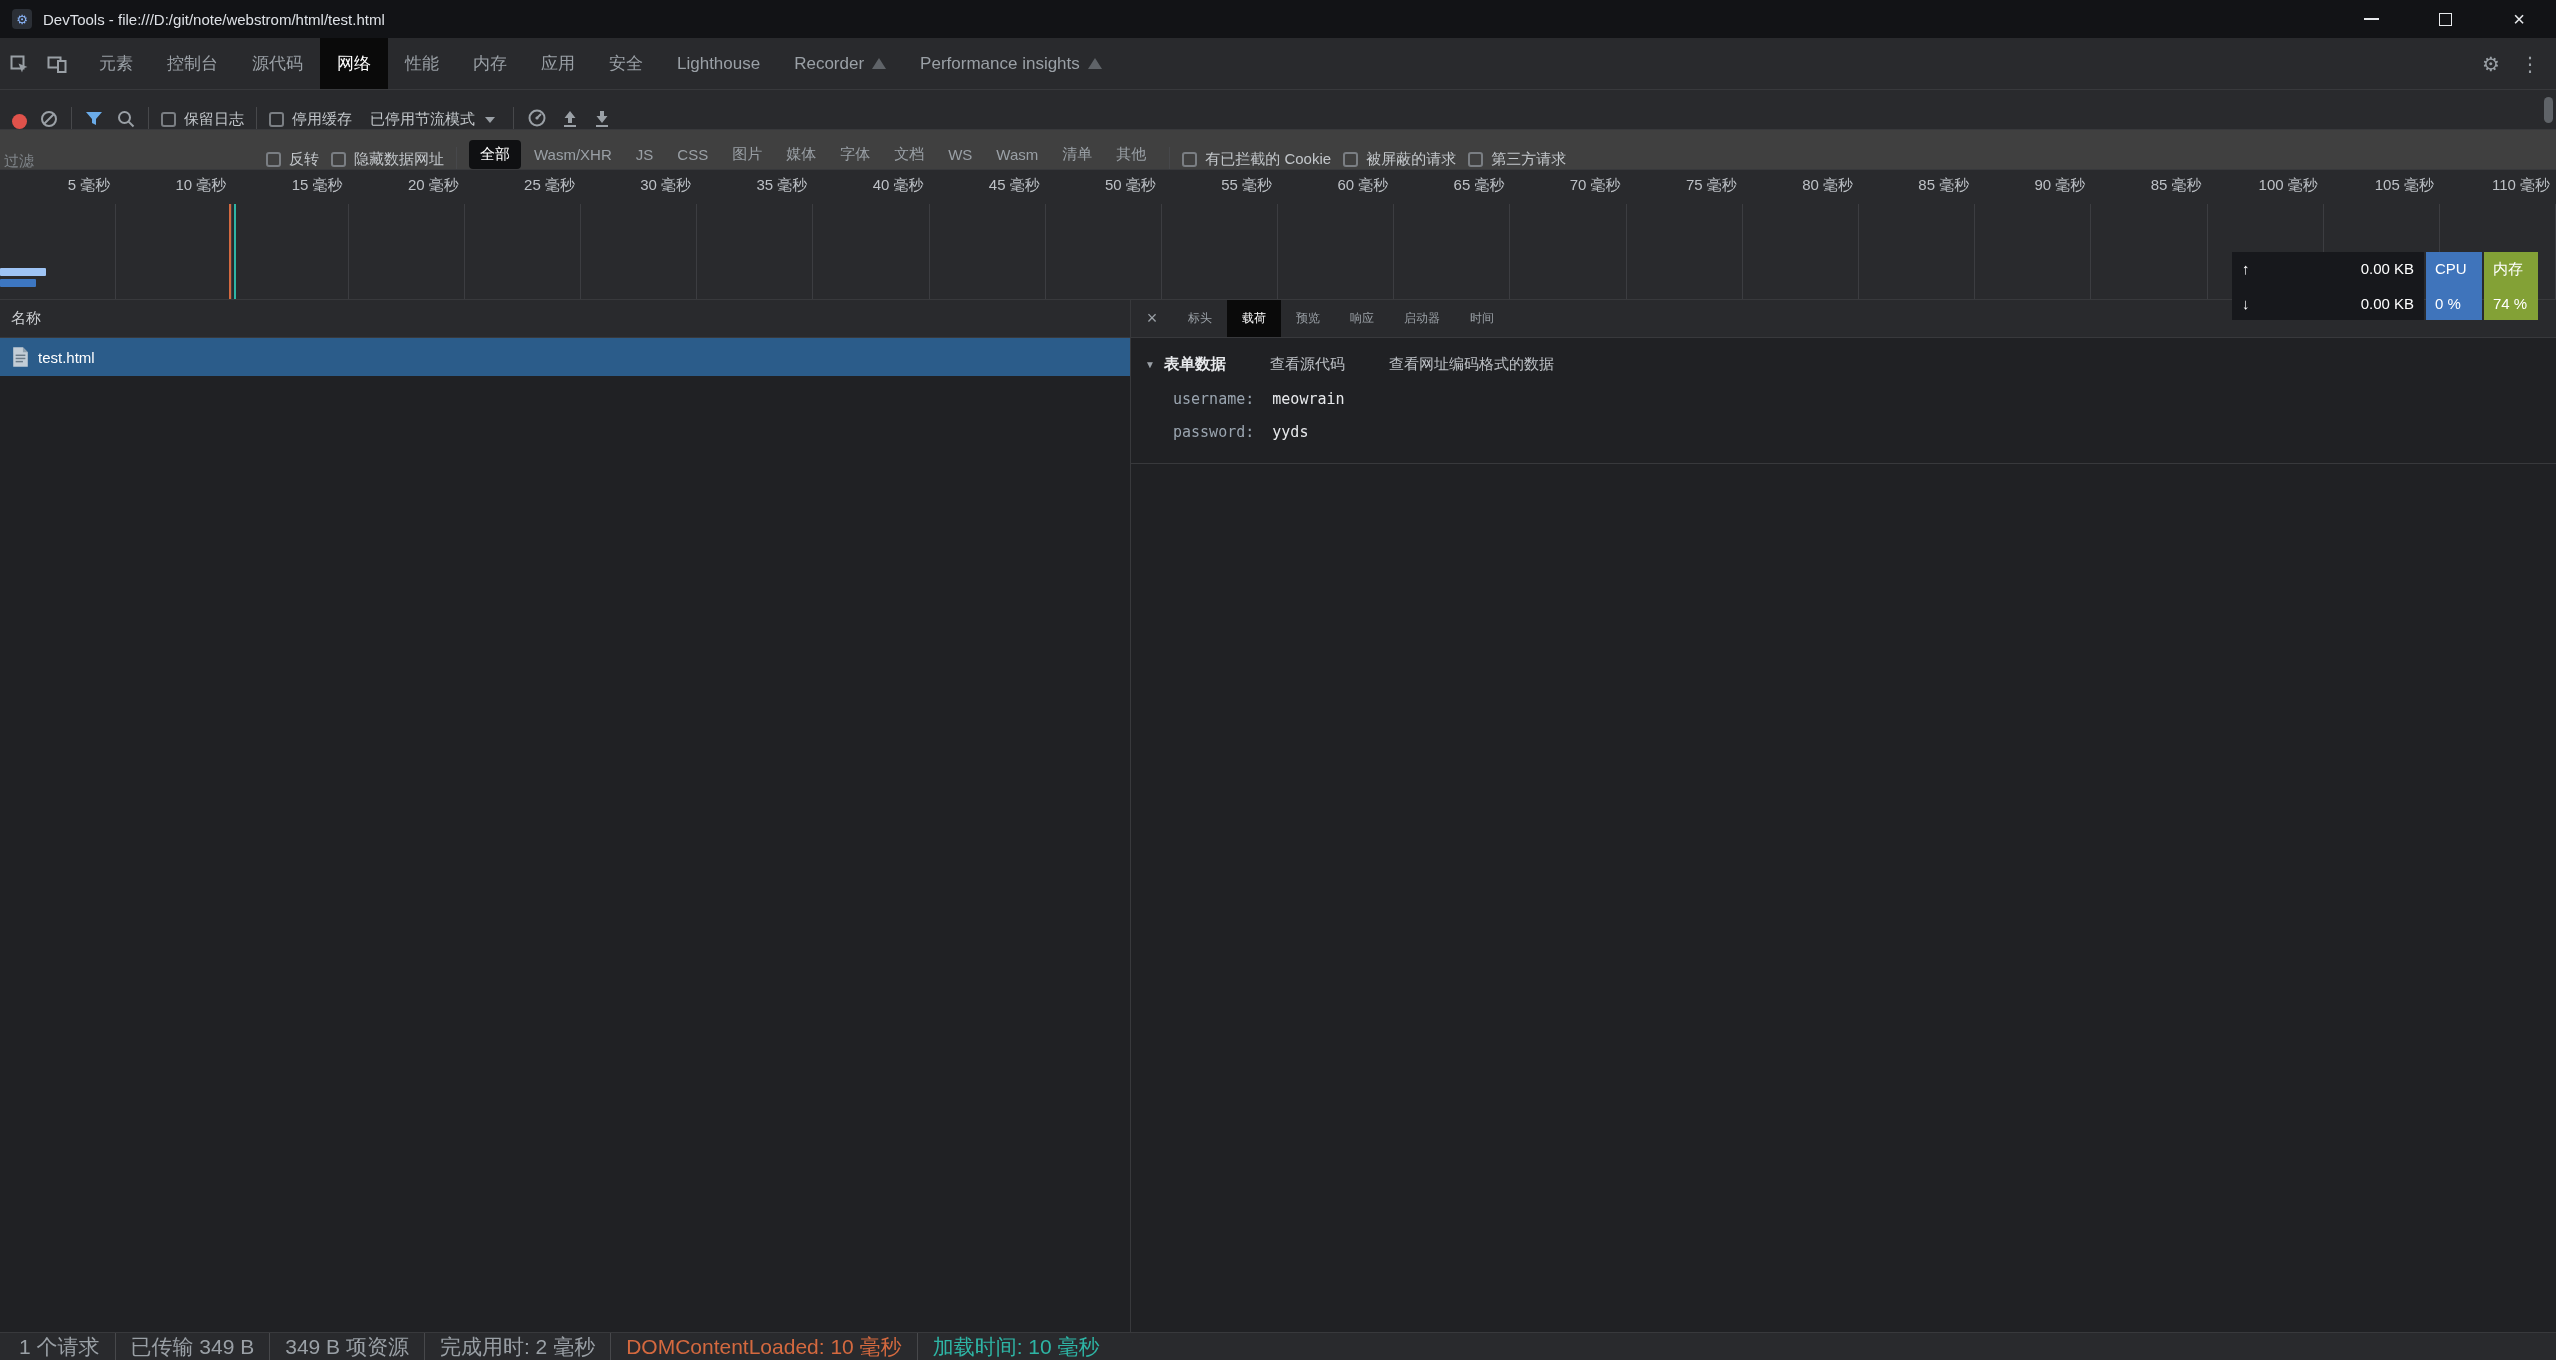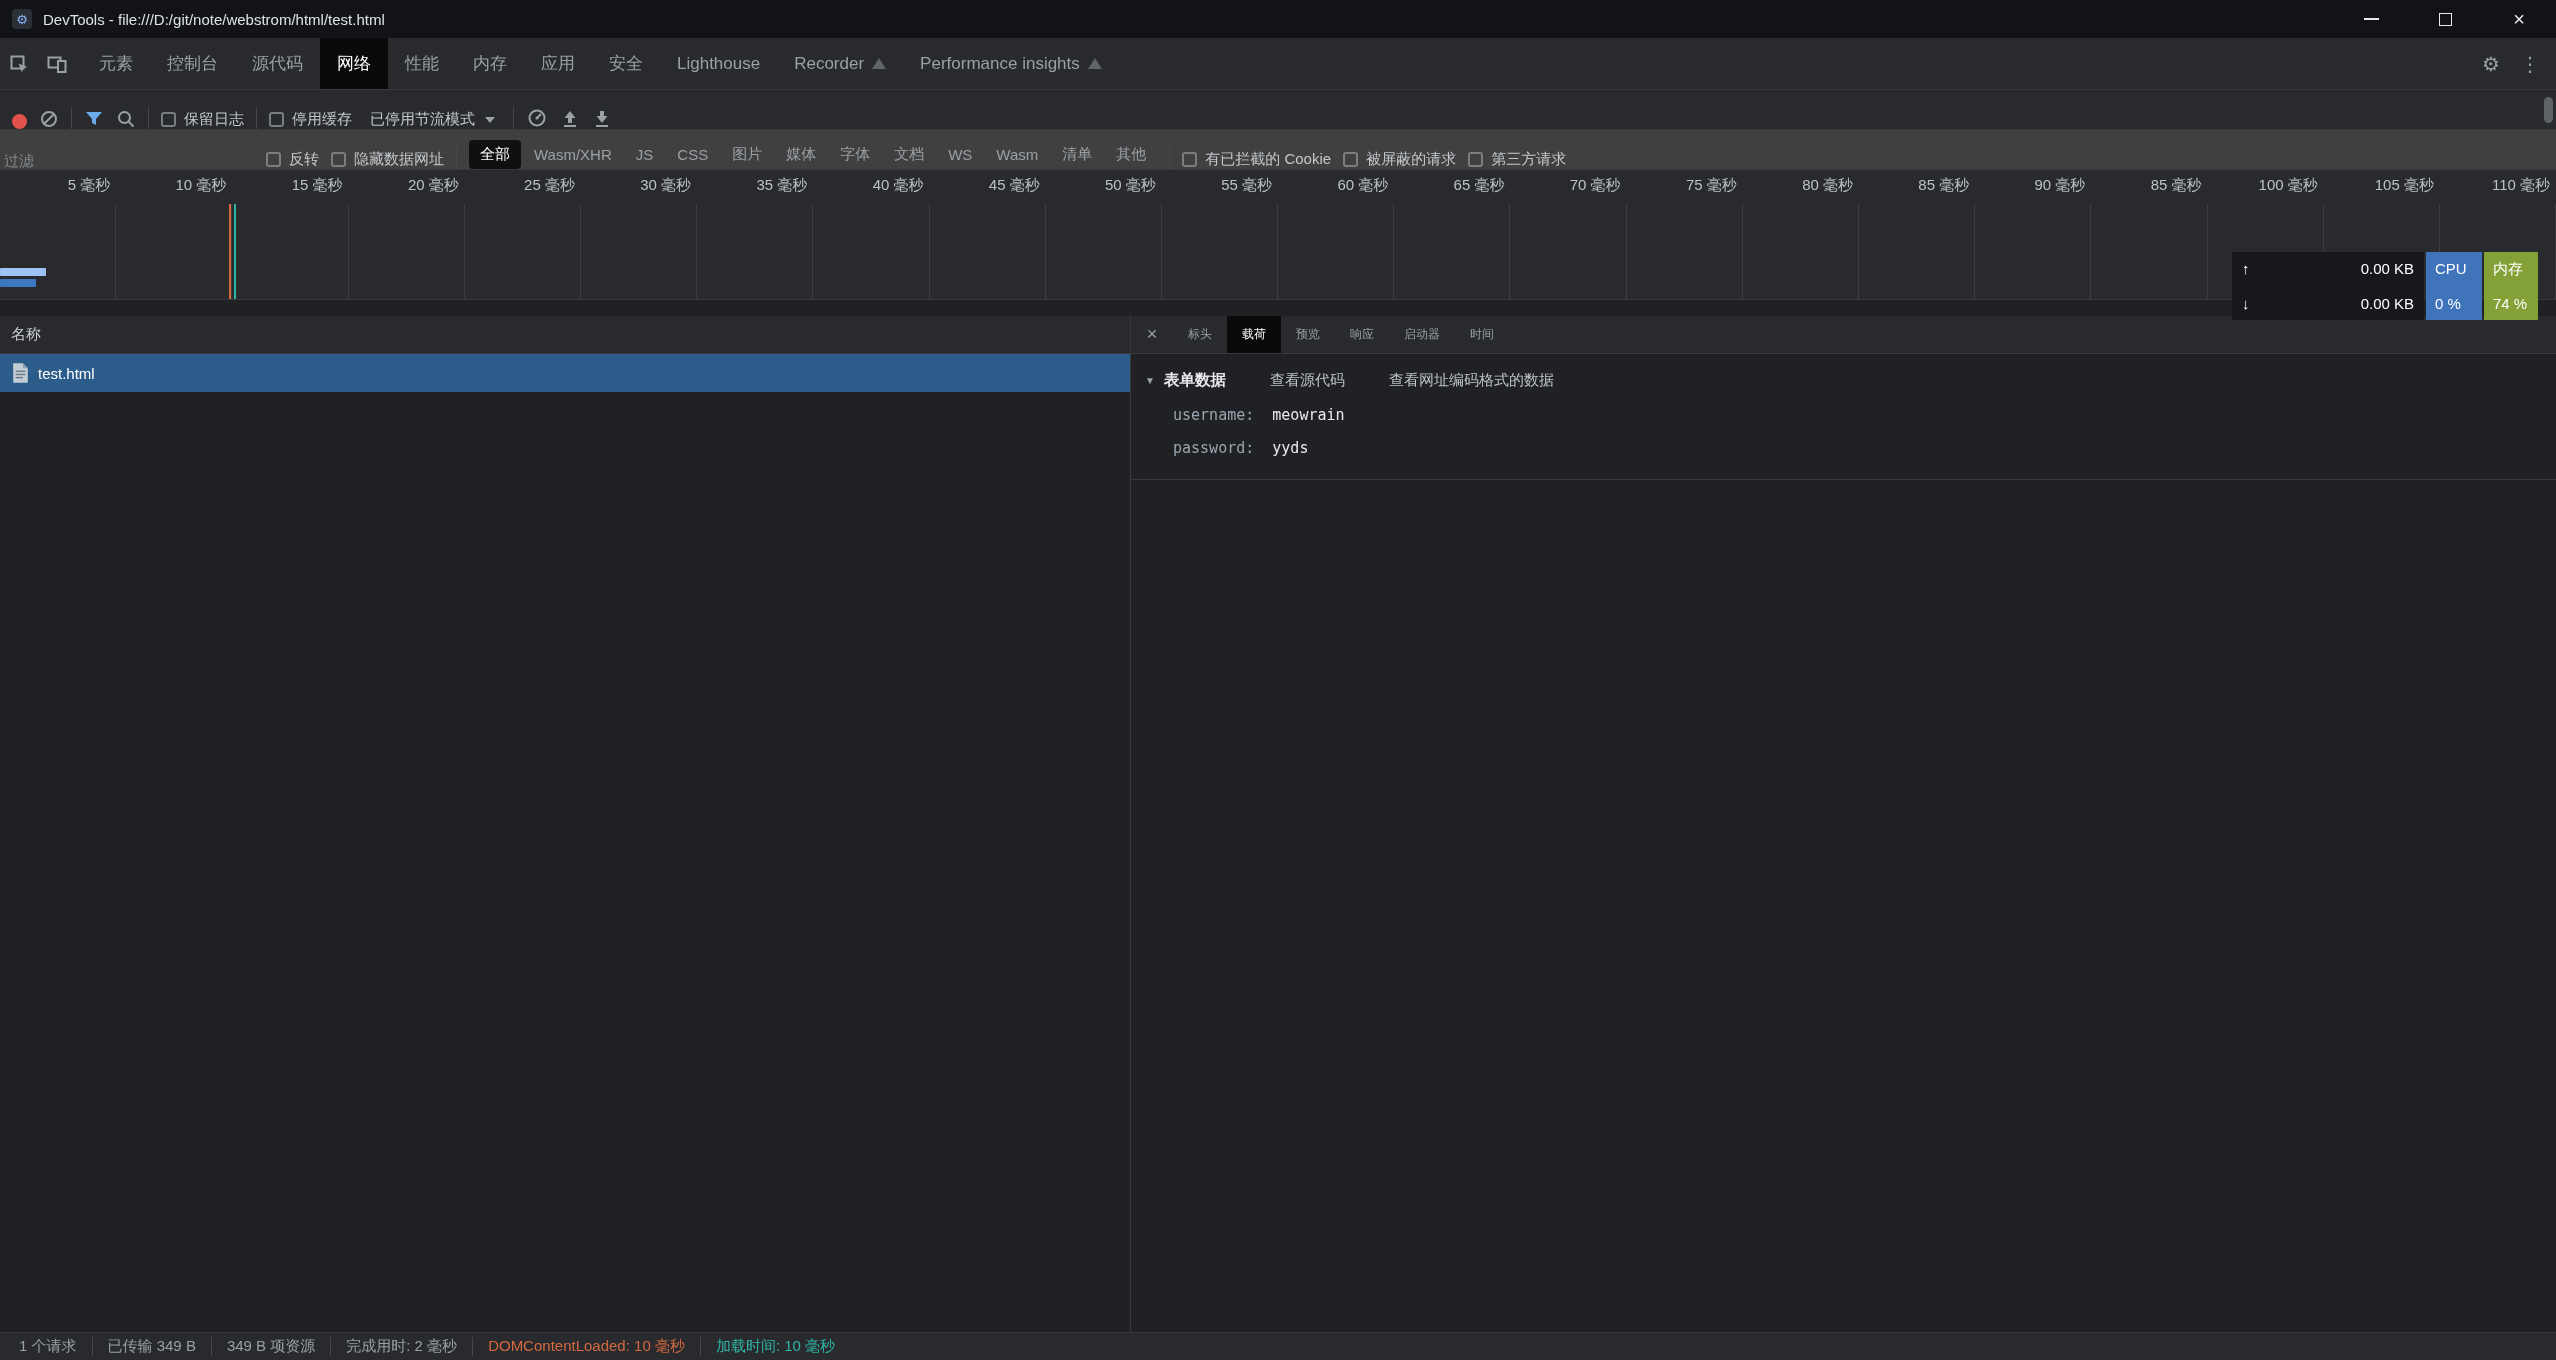--- a/index.html
+++ b/index.html
@@ -64,21 +64,21 @@
   .tl-bar.b2 { left:0; top:109px; width:36px; height:8px; background:#3d77c2; }
   .overlay { position:absolute; right:18px; top:82px; display:flex; gap:2px; height:68px; z-index:5; }
   .net-kb { width:192px; background:#17181c; padding:8px 10px; display:flex; flex-direction:column; justify-content:space-between; font-size:15px; color:#ffffff; }
   .kb-row { display:flex; justify-content:space-between; align-items:center; }
   .kb-arrow { font-weight:bold; }
   .meter-cell { padding:8px 9px; display:flex; flex-direction:column; justify-content:space-between; font-size:15px; color:#ffffff; white-space:nowrap; }
   .cpu-cell { width:56px; background:#3f74bb; }
   .mem-cell { width:54px; background:#83a136; }
 
   
-  .main { flex:1; display:flex; min-height:0;margin-top:16px; }
+  .main { flex:1; display:flex; min-height:0; }
   .left { flex:0 0 1131px; border-right:1px solid #38393c; background:#202124; display:flex; flex-direction:column; }
   .table-header { height:38px; background:#292a2d; border-bottom:1px solid #38393c; display:flex; align-items:center; padding-left:11px; font-size:15px; color:#cdd0d3; }
   .rows { flex:1; }
   .req-row { height:38px; display:flex; align-items:center; gap:9px; padding-left:12px; }
   .req-row.selected { background:#2b5c8a; }
   .req-name { font-size:15px; color:#ffffff; }
 
   .right { flex:1; background:#202124; display:flex; flex-direction:column; min-width:0; }
   .detail-tabs { height:38px; background:#292a2d; border-bottom:1px solid #38393c; display:flex; align-items:center; flex:0 0 auto; }
   .close-x { width:42px; text-align:center; font-size:18px; color:#9aa0a6; }
@@ -90,21 +90,21 @@
   .section-head { display:flex; align-items:center; padding-left:14px; }
   .disclosure { font-size:10px; color:#9aa0a6; margin-right:9px; }
   .section-title { font-size:15.5px; font-weight:bold; color:#e8eaed; }
   .payload-link { font-size:15px; color:#bdc1c6; margin-left:44px; }
   .kv-row { padding-left:42px; margin-top:15px; font-family:"DejaVu Sans Mono","Liberation Mono",monospace; font-size:15px; }
   .kv-key { color:#9aa5b0; }
   .kv-value { color:#e8eaed; margin-left:9px; }
 
   
   .statusbar { height:28px; background:#292a2d; border-top:1px solid #38393c; display:flex; align-items:center; padding-left:4px; flex:0 0 auto; }
-  .status-item { padding:0 15px; font-size:15px; color:#9aa0a6; white-space:nowrap; }
+  .status-item { padding:0 15px; font-size:21px; color:#9aa0a6; white-space:nowrap; }
   .status-item + .status-item { border-left:1px solid #47484b; }
 
   svg { display:block; }
 </style>
 </head>
 <body>
 
 <div class="app">
 
   <div class="titlebar">

